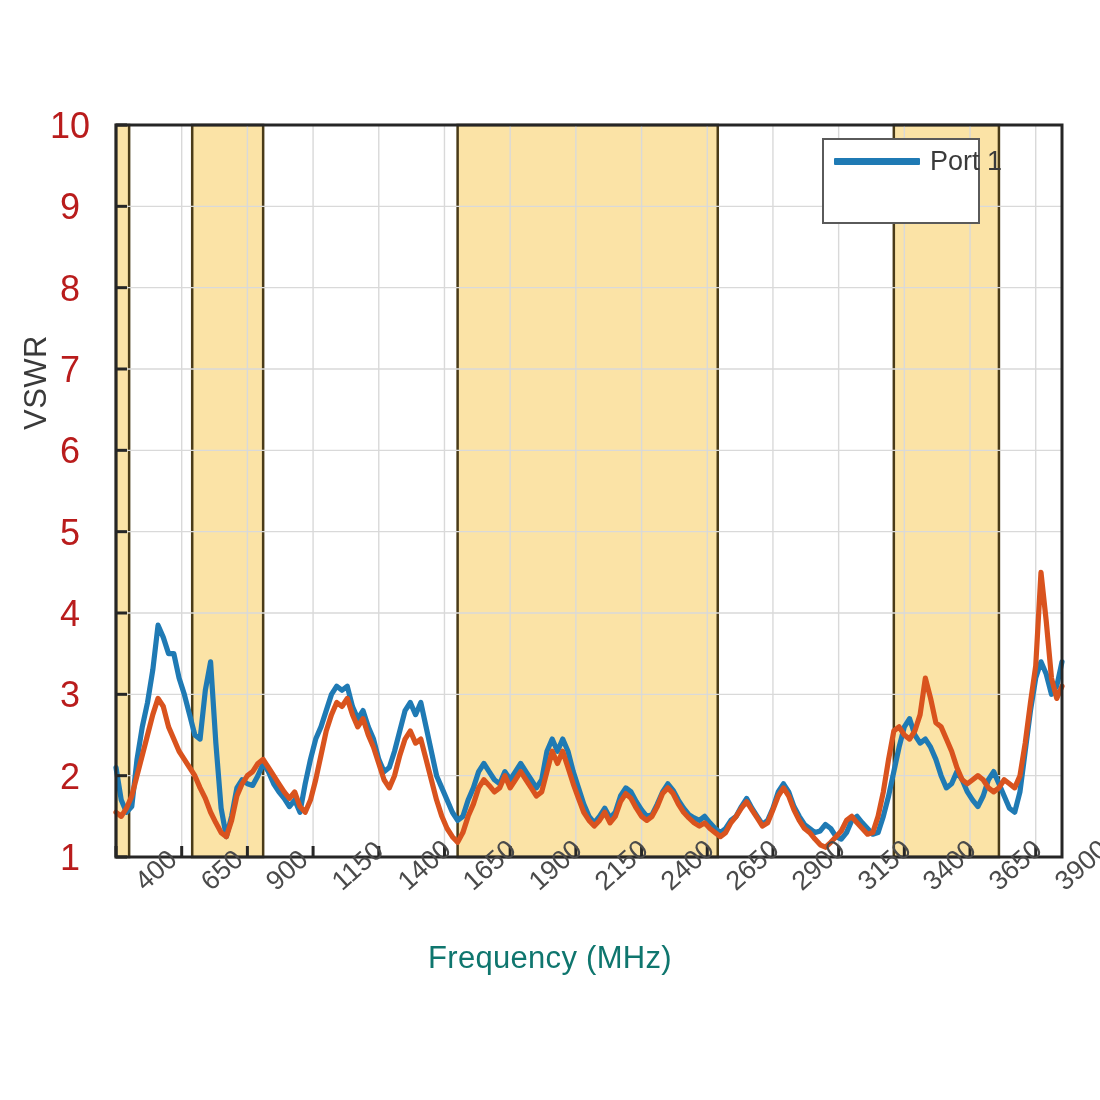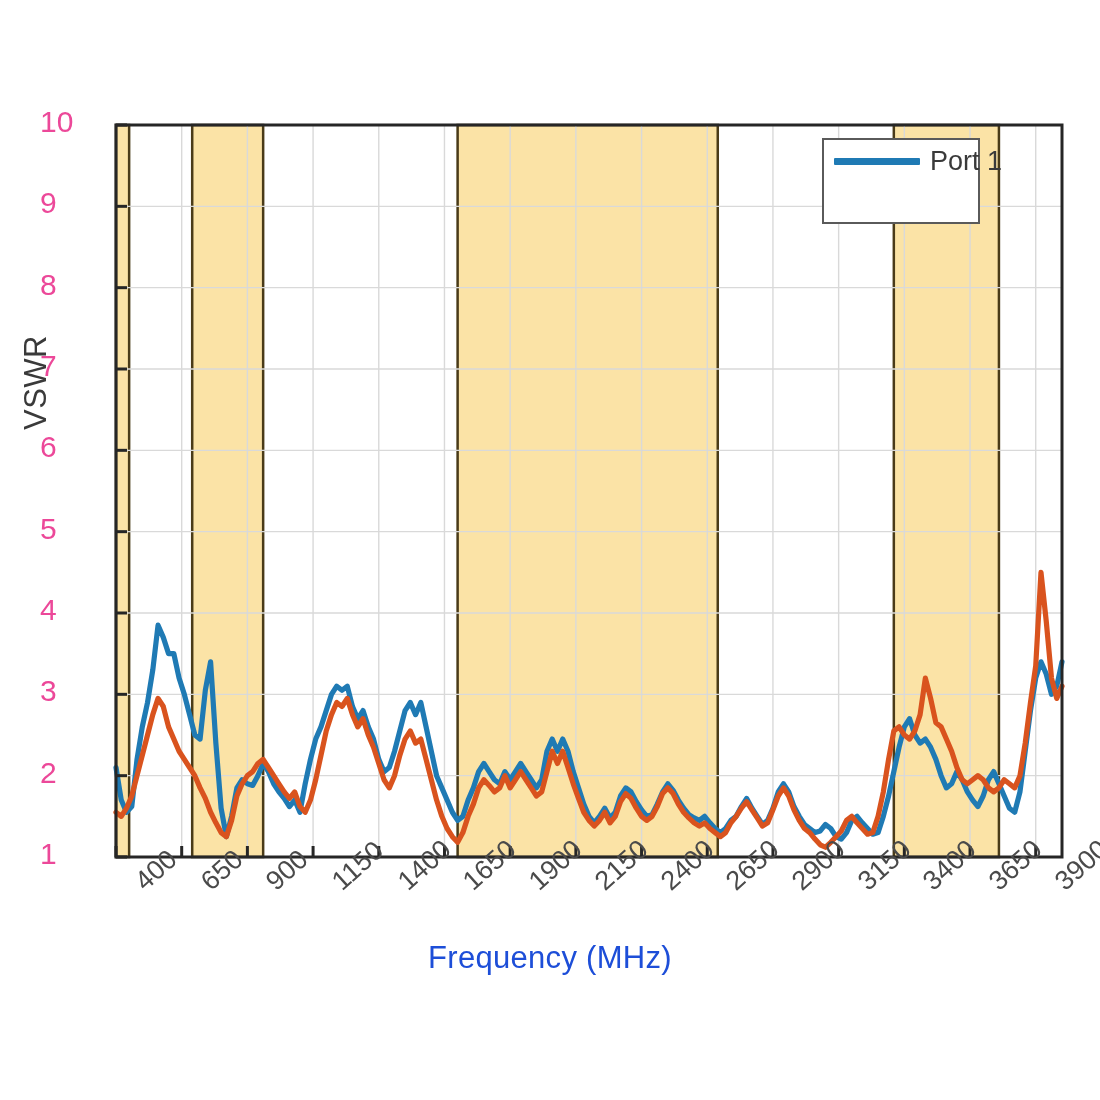--- a/index.html
+++ b/index.html
@@ -25,30 +25,30 @@
     color:#3a3a3a;
     letter-spacing:0.5px;
     white-space:nowrap;
   }
   .xlabel{
     position:absolute;
     left:0; top:940px;
     width:1100px;
     text-align:center;
     font-size:31px;
-    color:#1d4ed8;
+    color:#0f766e;
     letter-spacing:0.3px;
   }
   .ytick{
     position:absolute;
     right:0;
     width:60px;
-    text-align:left;
-    font-size:30px;
-    color:#ec4899;
+    text-align:center;
+    font-size:36px;
+    color:#b91c1c;
   }
   #ytick-wrap{position:absolute;left:28px;top:0;width:72px;height:1100px;}
   #xtick-wrap{position:absolute;left:0;top:0;width:1100px;height:1100px;}
   .xtick{
     position:absolute;
     font-size:27px;
     color:#4a4a4a;
     transform:rotate(-42deg);
     transform-origin:right top;
     white-space:nowrap;

